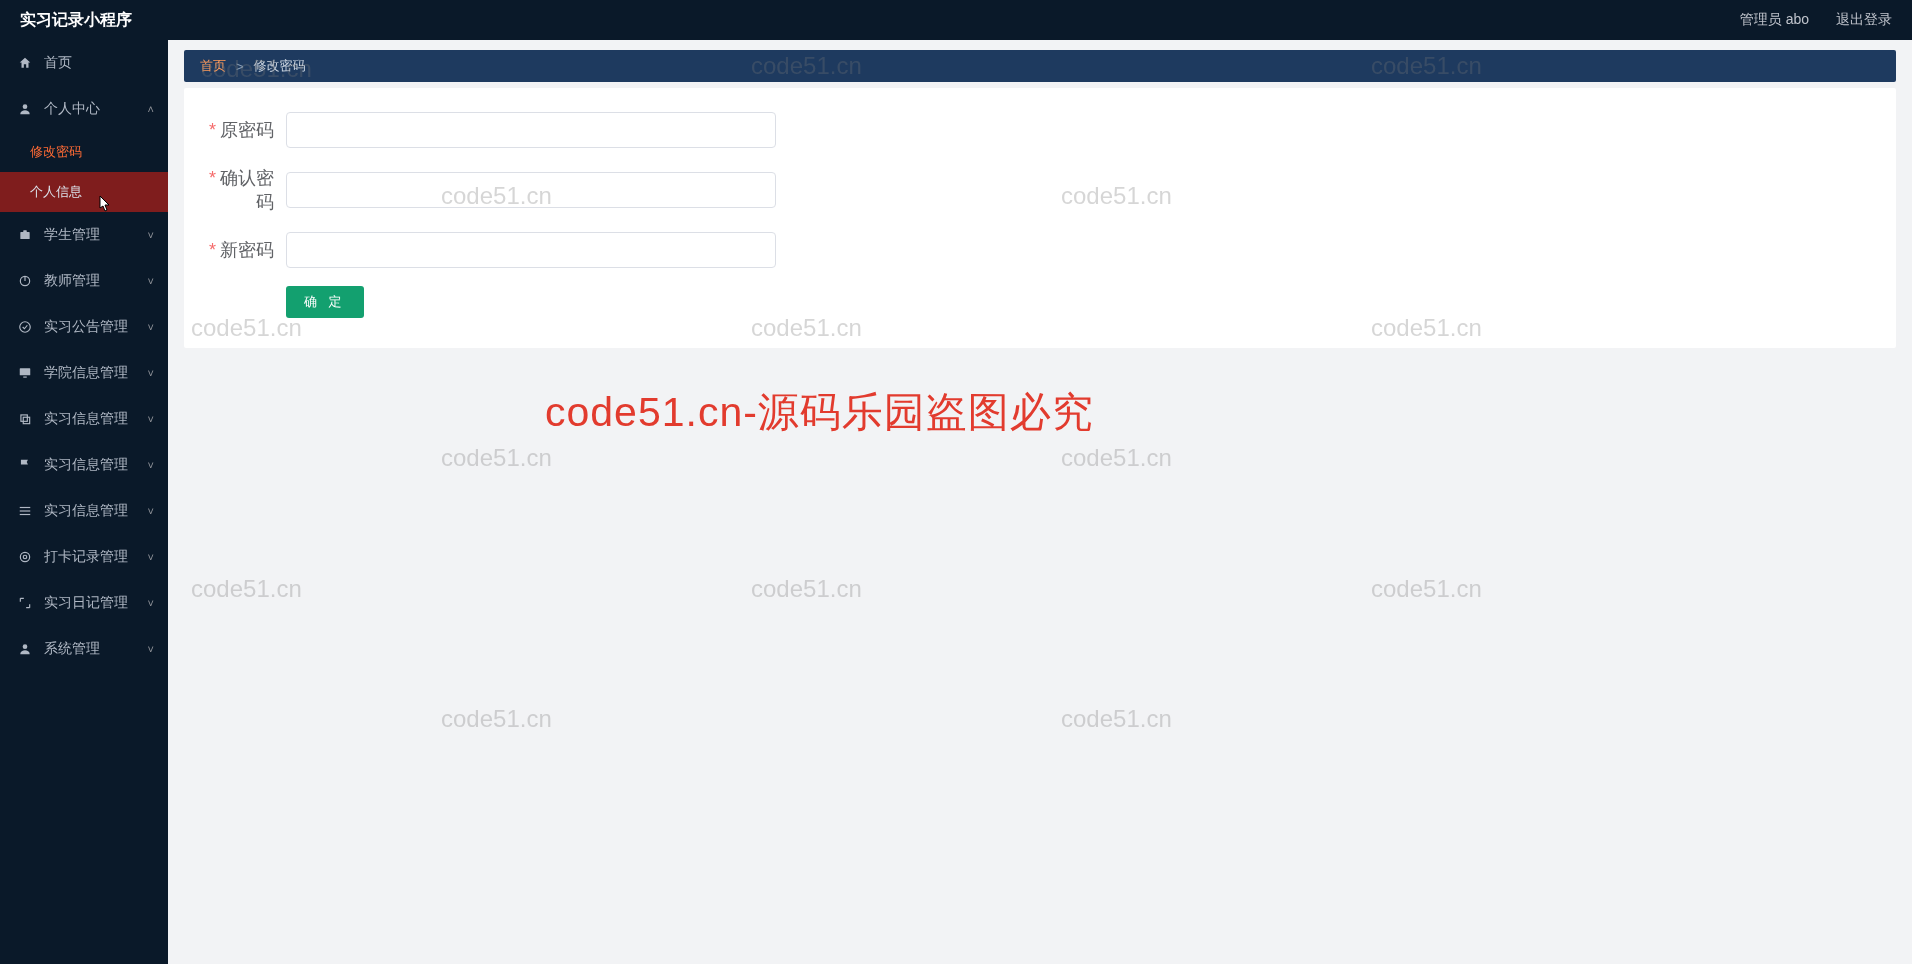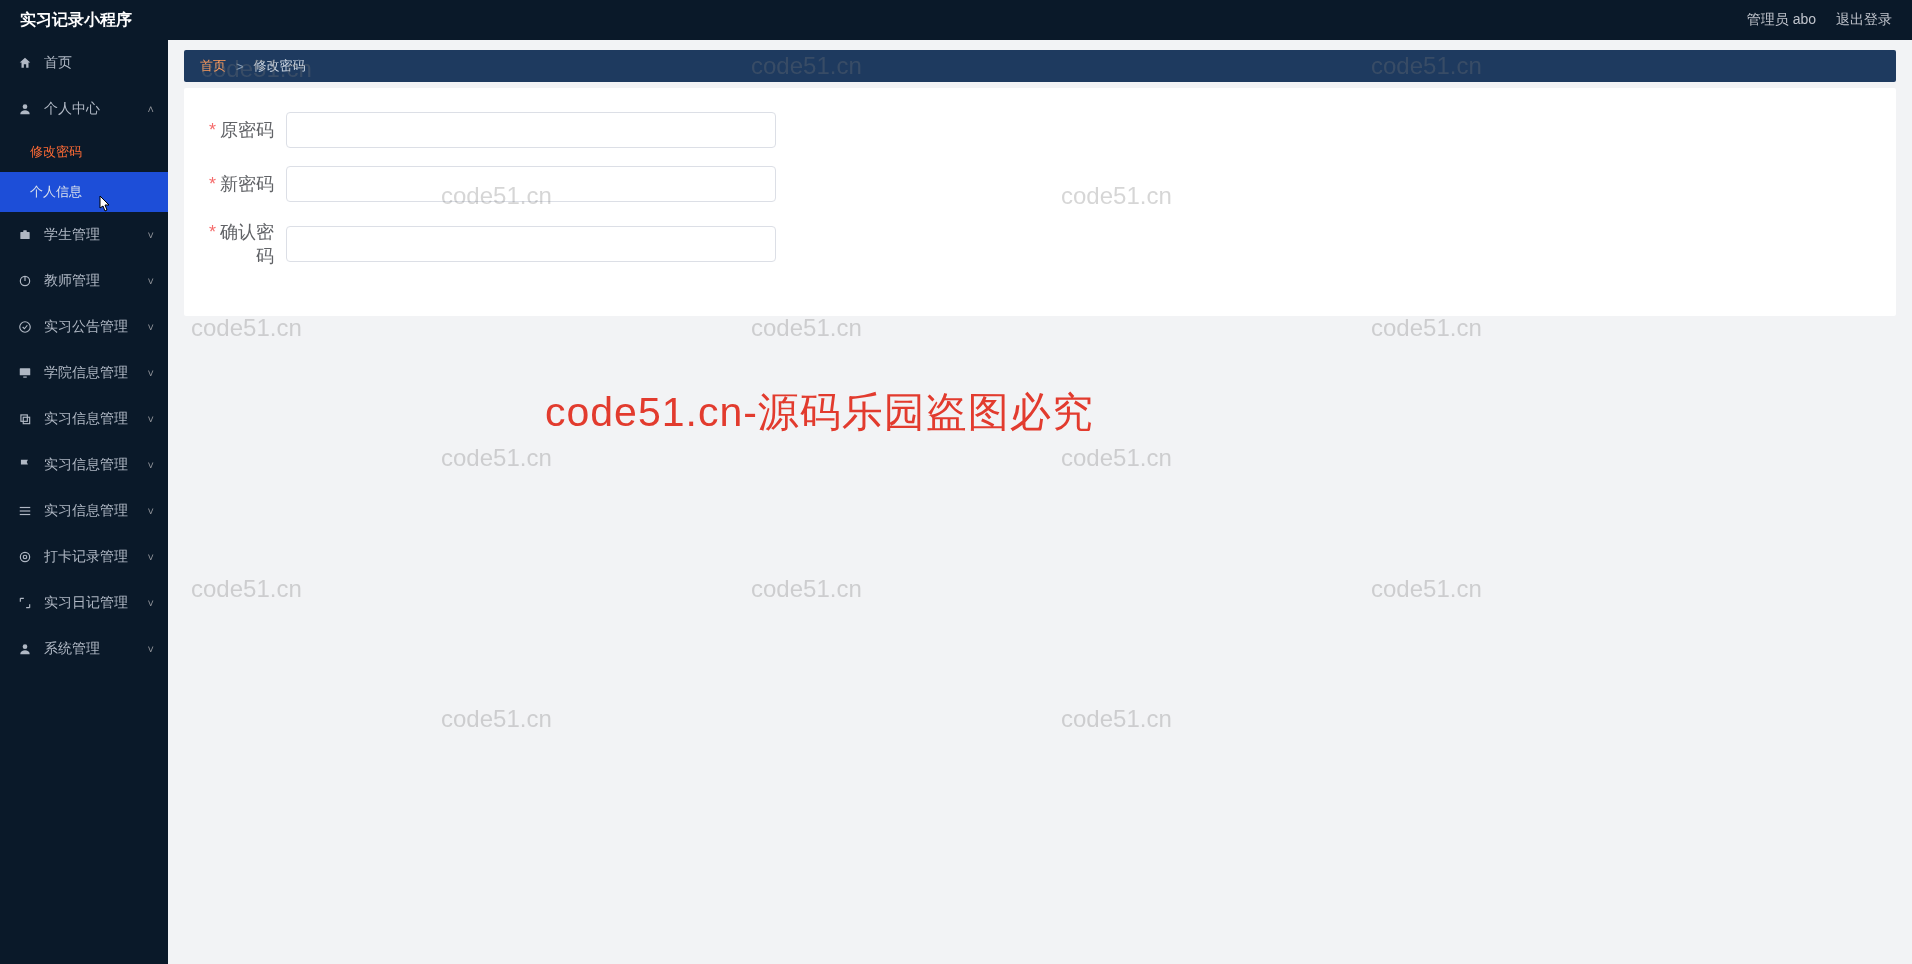--- a/index.html
+++ b/index.html
@@ -10,21 +10,21 @@
   background: #0a1929;
   color: #fff;
   display: flex;
   align-items: center;
   padding: 16px 20px;
   justify-content: space-between;
   position: relative;
   z-index: 10;
 }
 .header-title { font-size: 16px; font-weight: bold; }
-.header-right { display: flex; gap: 20px; font-size: 14px; color: #c0c4cc; }
+.header-right { display: flex; gap: 27px; font-size: 14px; color: #c0c4cc; }
 .header-link { cursor: pointer; }
 
 .sidebar {
   position: absolute;
   left: 0; top: 40px; bottom: 0;
   width: 168px;
   background: #0a1929;
   color: #909399;
   overflow-y: auto;
   z-index: 5;
@@ -43,21 +43,21 @@
   position: absolute; right: 14px; font-size: 11px; color: #909399;
 }
 .sub-item {
   display: flex; align-items: center;
   height: 40px;
   padding-left: 30px;
   font-size: 13px;
   cursor: pointer;
 }
 .sub-item.active { color: #ff6b35; }
-.sub-item.hover { background: #1d4ed8; color: #dce3ec; }
+.sub-item.hover { background: #7f1d1d; color: #dce3ec; }
 
 .main {
   position: absolute;
   left: 168px; right: 0; top: 40px; bottom: 0;
   background: #f2f3f5;
   padding: 10px 16px;
 }
 .breadcrumb {
   background: #1e3a5f;
   color: #fff;
@@ -287,26 +287,29 @@
     <span class="sep">&gt;</span>
     <span class="cur">修改密码</span>
   </div>
 
   <div class="panel">
     <div class="form-row">
       <label class="form-label"><span class="req">*</span><span>原密码</span></label>
       <input class="form-input" type="password" style="">
     </div>
     <div class="form-row">
+      <label class="form-label"><span class="req">*</span><span>确认密码</span></label>
+      <input class="form-input" type="password" style="">
+    </div>
+    <div class="form-row">
       <label class="form-label"><span class="req">*</span><span>新密码</span></label>
       <input class="form-input" type="password" style="">
     </div>
-    <div class="form-row">
-      <label class="form-label"><span class="req">*</span><span>确认密码</span></label>
-      <input class="form-input" type="password" style="">
+    <div class="btn-row">
+      <button class="btn-confirm">确 定</button>
     </div>
   </div>
 </div>
 
 <div class="watermark" style="left:170px; top:55px;">code51.cn</div>
 <div class="watermark" style="left:720px; top:52px;">code51.cn</div>
 <div class="watermark" style="left:1340px; top:52px;">code51.cn</div>
 
 <div class="watermark" style="left:410px; top:182px;">code51.cn</div>
 <div class="watermark" style="left:1030px; top:182px;">code51.cn</div>

